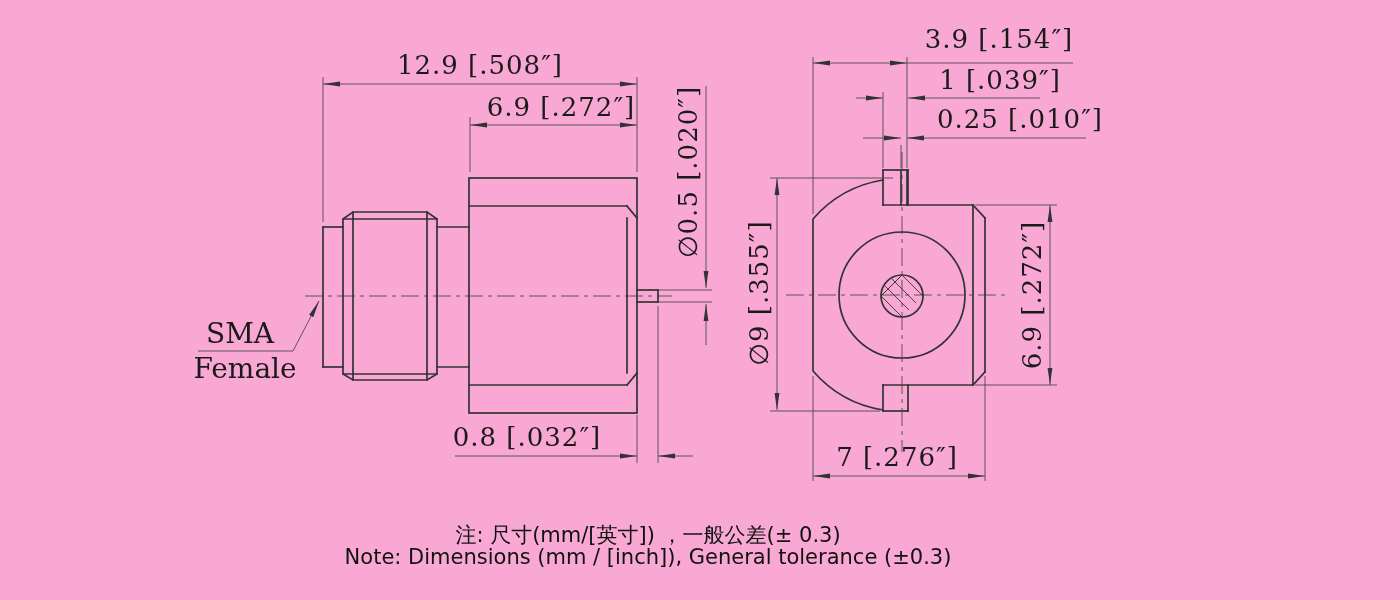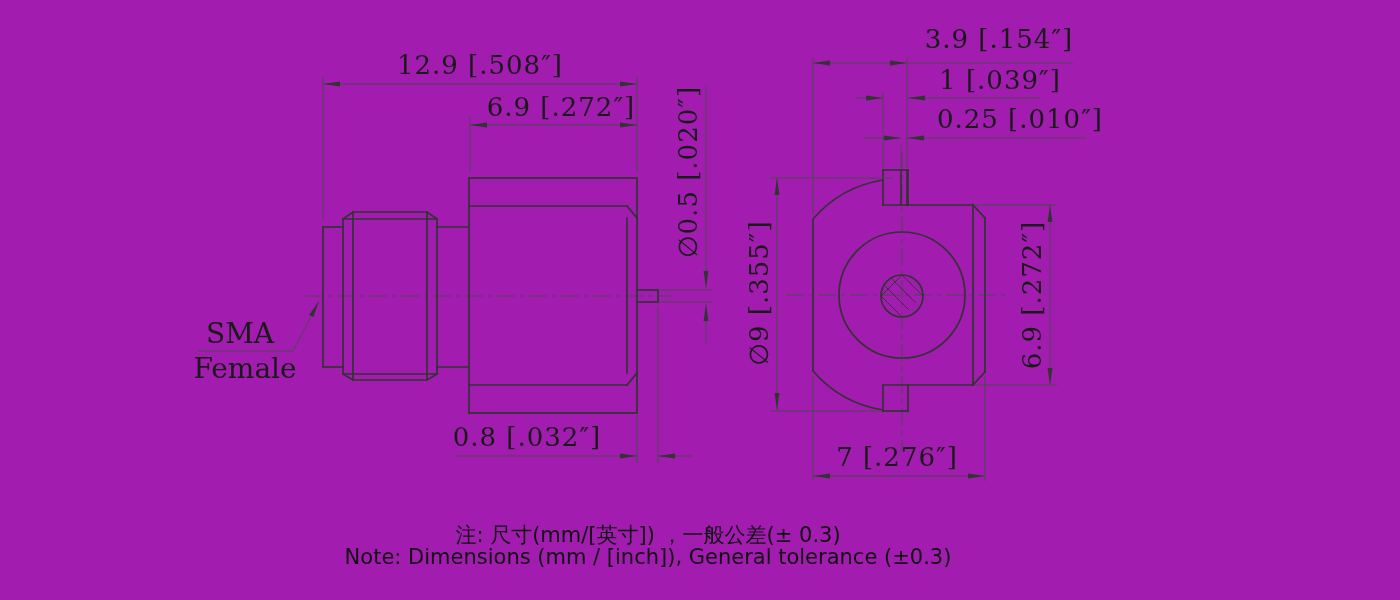--- a/index.html
+++ b/index.html
@@ -1,16 +1,16 @@
 <!DOCTYPE html>
 <html><head>
 <meta charset="utf-8">
 <style>
   html,body{margin:0;padding:0;background:#ffffff;}
-  .stage{position:relative;width:1400px;height:600px;background:#a21caf;overflow:hidden;}
+  .stage{position:relative;width:1400px;height:600px;background:#f9a8d4;overflow:hidden;}
   svg{display:block;}
   text{font-family:"DejaVu Serif","Liberation Serif",serif;fill:#1a1a1a;}
   .dimtxt{font-size:26px;letter-spacing:1px;}
   .labeltxt{font-size:28px;}
   .notetxt{font-family:"DejaVu Sans","Liberation Sans",sans-serif;font-size:21px;fill:#111;letter-spacing:0px;}
   .outline{stroke:#333;stroke-width:1.7;fill:none;stroke-linecap:square;}
   .thin{stroke:#4a4a4a;stroke-width:0.9;fill:none;stroke-linecap:butt;}
   .center{stroke:#4a4a4a;stroke-width:0.9;fill:none;stroke-dasharray:18 5 4 5;}
   .hatch{stroke:#333;stroke-width:0.9;}
 </style>

